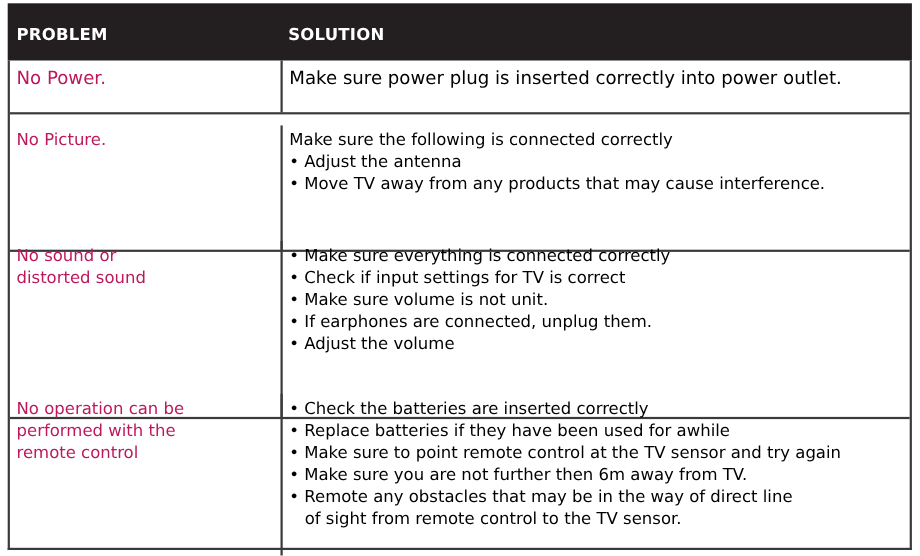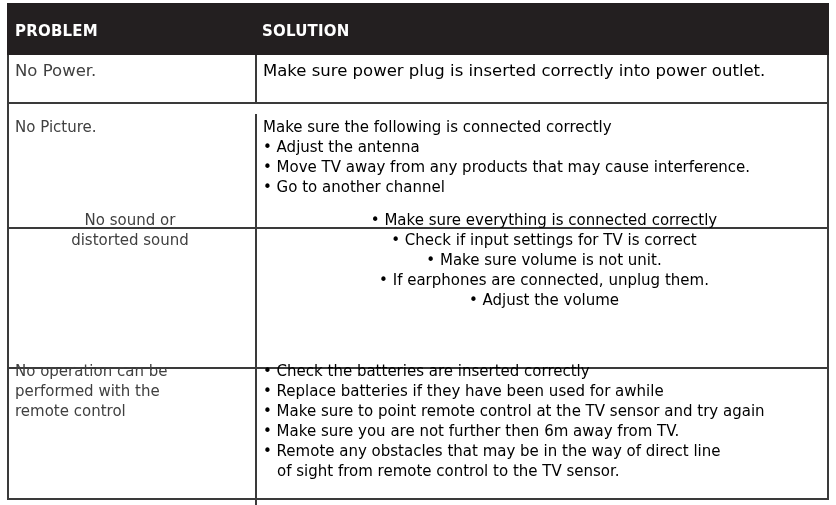--- a/index.html
+++ b/index.html
@@ -64,21 +64,21 @@
       height: 100%;
       background: #3a3a3a;
     }
     .cell-problem {
       position: absolute;
       left: 6px;
       top: 3px;
       width: 230px;
       font-size: 15px;
       line-height: 20px;
-      color: #404040;
+      color: #be185d;
     }
     .cell-solution {
       position: absolute;
       left: 254px;
       top: 3px;
       width: 562px;
       font-size: 15px;
       line-height: 20px;
       color: #000000;
       white-space: nowrap;
@@ -112,25 +112,24 @@
 
   <div class="row bordered" style="top:59px; height:115px;">
     <div class="col-div"></div>
     <div class="cell-problem">
       <span class="line">No Picture.</span>
     </div>
     <div class="cell-solution">
       <span class="line">Make sure the following is connected correctly</span>
       <span class="line">• Adjust the antenna</span>
       <span class="line">• Move TV away from any products that may cause interference.</span>
-      <span class="line">• Go to another channel</span>
     </div>
   </div>
 
-  <div class="row bordered" style="top:152px; height:162px;text-align:center;">
+  <div class="row bordered" style="top:164px; height:162px;">
     <div class="col-div"></div>
     <div class="cell-problem">
       <span class="line">No sound or</span>
       <span class="line">distorted sound</span>
     </div>
     <div class="cell-solution">
       <span class="line">• Make sure everything is connected correctly</span>
       <span class="line">• Check if input settings for TV is correct</span>
       <span class="line">• Make sure volume is not unit.</span>
       <span class="line">• If earphones are connected, unplug them.</span>

